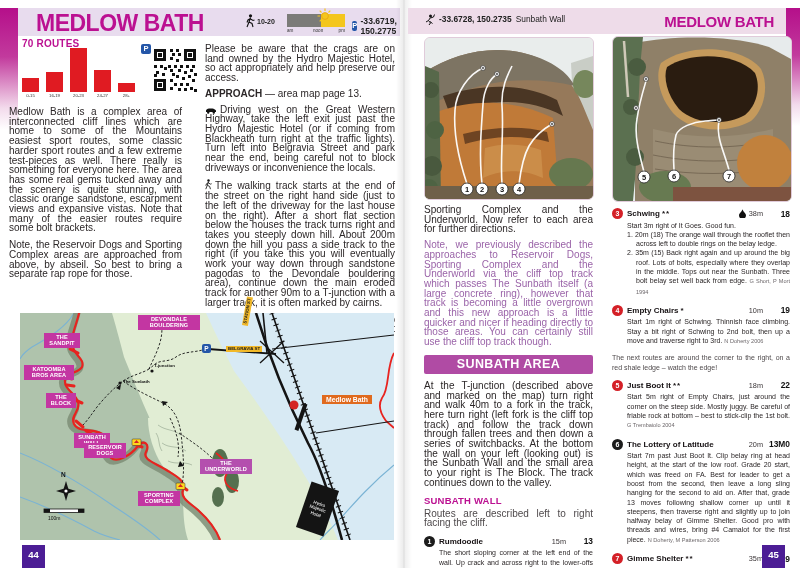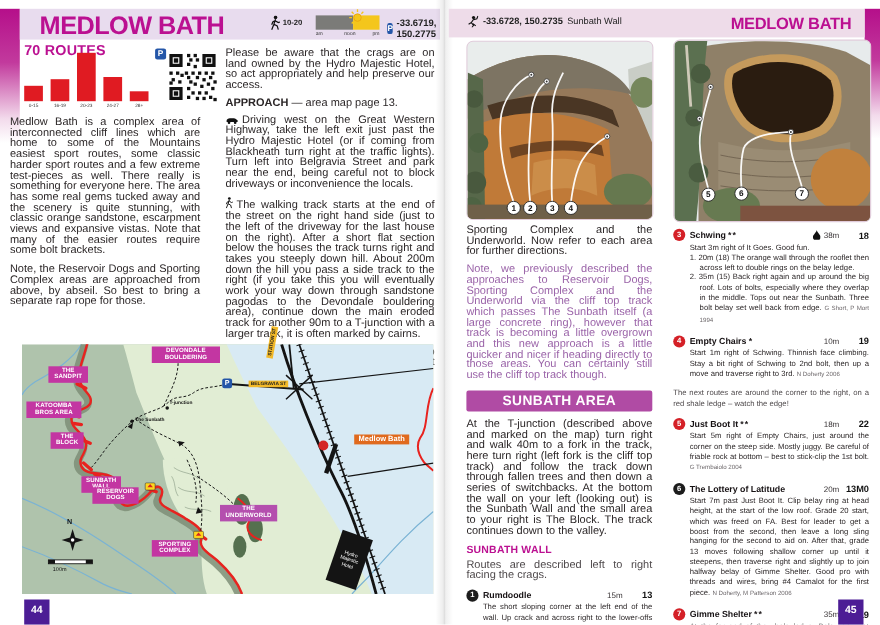--- a/index.html
+++ b/index.html
@@ -18,21 +18,21 @@
   .hicon{position:absolute;display:flex;align-items:center;gap:2px;font-size:7px;font-weight:700;color:#222;}
   .sunbar{position:absolute;left:269px;top:6px;width:58px;height:13px;}
   .sunbar .seg{position:absolute;top:0;height:13px;}
   .sunlabels{position:absolute;left:269px;top:20px;width:58px;font-size:4.6px;color:#333;}
   .coords-l{position:absolute;left:334px;top:8px;display:flex;align-items:center;gap:3px;font-size:8.6px;font-weight:700;color:#222;}
   .picon{display:inline-block;width:10px;height:10px;background:#2456a8;color:#fff;font-size:7.5px;font-weight:700;
          text-align:center;line-height:10px;border-radius:2px;}
   .coords-r{position:absolute;left:16px;top:6px;display:flex;align-items:flex-start;gap:4px;font-size:8.4px;color:#222;}
   .coords-r b{font-weight:700;}
   
-  .routes-label{left:22px;top:38px;font-size:13px;font-weight:800;color:#bb1091;letter-spacing:.2px;}
+  .routes-label{left:22px;top:38px;font-size:10px;font-weight:800;color:#bb1091;letter-spacing:.2px;}
   .chart{left:22px;top:46px;width:118px;height:52px;display:flex;align-items:flex-end;gap:7px;}
   .bar-col{width:17px;display:flex;flex-direction:column;align-items:center;justify-content:flex-end;height:52px;}
   .bar{width:17px;background:#e01b22;}
   .bar-label{font-size:4.3px;color:#333;margin-top:1px;white-space:nowrap;}
   .qr-p{left:141px;top:44px;}
   .qr{left:152px;top:47px;width:46px;height:46px;}
   .col{position:absolute;}
   .para{font-size:10px;line-height:9.7px;text-align:justify;color:#2b2627;}
   .mt6{margin-top:6px;} .mt7{margin-top:7px;}
   .appr b{font-weight:800;}
@@ -398,21 +398,21 @@
       </g>
     </svg>
   </div>
 
   <div class="col" style="left:424px;top:205px;width:169px;">
     <p class="para" style="margin:0;">Sporting Complex and the Underworld. Now refer to each area for further directions.</p>
     <p class="para note mt6" style="margin-bottom:0;">Note, we previously described the approaches to Reservoir Dogs, Sporting Complex and the Underworld via the cliff top track which passes The Sunbath itself (a large concrete ring), however that track is becoming a little overgrown and this new approach is a little quicker and nicer if heading directly to those areas. You can certainly still use the cliff top track though.</p>
     <div class="banner" style="margin-top:8px;">SUNBATH AREA</div>
     <p class="para mt7" style="margin-bottom:0;">At the T-junction (described above and marked on the map) turn right and walk 40m to a fork in the track, here turn right (left fork is the cliff top track) and follow the track down through fallen trees and then down a series of switchbacks. At the bottom the wall on your left (looking out) is the Sunbath Wall and the small area to your right is The Block. The track continues down to the valley.</p>
     <div class="wallhead mt7">SUNBATH WALL</div>
-    <p class="para gray" style="margin:3px 0 0 0;">Routes are described left to right facing the crags.</p>
+    <p class="para gray" style="margin:3px 0 0 0;">Routes are described left to right facing the cliff.</p>
 
     <div class="route">
       <div class="rhead">
         <span class="rnum" style="background: rgb(28, 28, 28);">1</span>
         <span class="rname">Rumdoodle</span>
         <span class="rstars"></span>
         <span class="rlen">15m</span>
         <span class="rgrade">13</span>
       </div>
       <div class="rdesc"><span>The short sloping corner at the left end of the wall. Up crack and across right to the lower-offs on It Goes!</span> <span class="fa">G Short, P Mort 1994</span></div>

